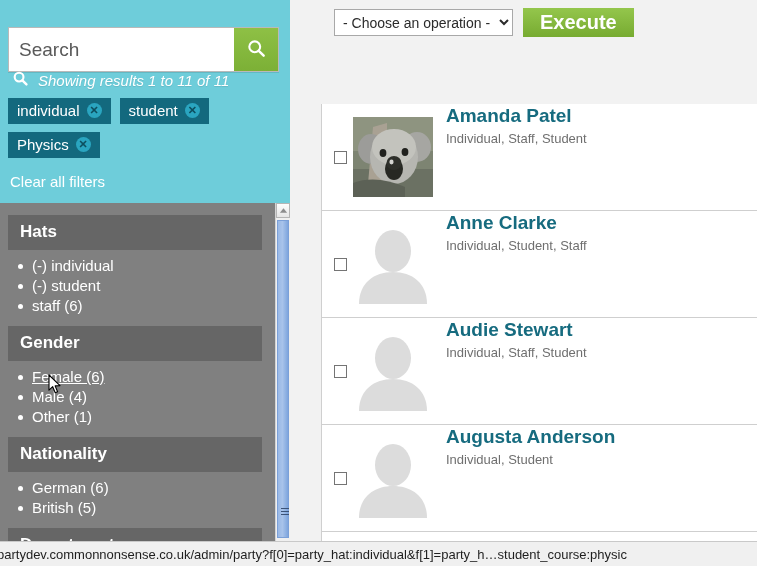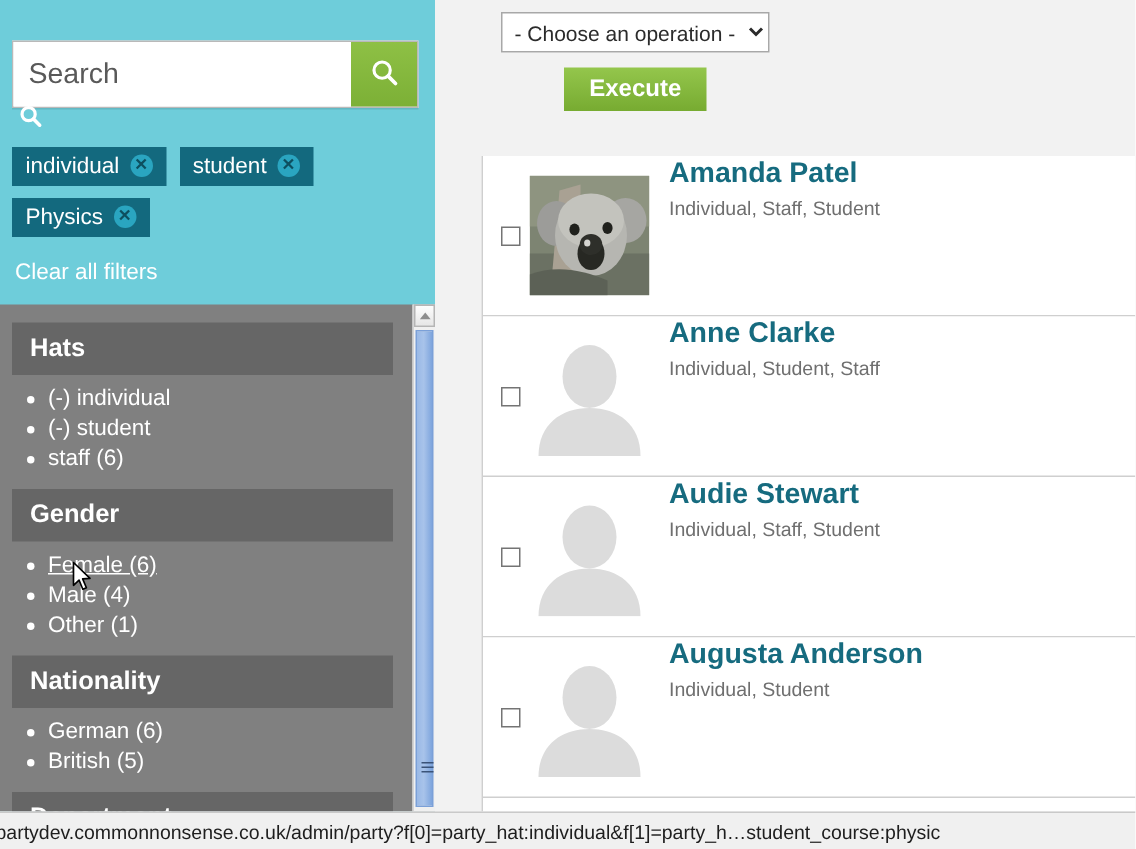--- a/index.html
+++ b/index.html
@@ -220,40 +220,39 @@
     background: #f2f2f2;
     overflow: hidden;
   }
 
   .ops-bar {
     position: absolute;
     left: 44px; top: 8px;
     display: flex;
     align-items: center;
     gap: 10px;
-    flex-direction: column;
   }
   .op-select {
     width: 179px; height: 27px;
     font-family: "Liberation Sans", sans-serif;
     font-size: 14px;
     color: #2b2b2b;
     background: #ffffff;
     border: 1px solid #a8a8a8;
     padding: 2px 4px;
     cursor: pointer;
   }
   .execute-btn {
     height: 29px;
     padding: 0 17px;
     border: none;
     background: linear-gradient(#94c64c, #77ab31);
     color: #ffffff;
     font-family: "Liberation Sans", sans-serif;
-    font-size: 16px;
+    font-size: 20px;
     font-weight: bold;
     cursor: pointer;
   }
 
   
   .select-all-bar {
     position: absolute;
     left: 31px; top: 76px;
     width: 436px;
     height: 28px;
@@ -373,20 +372,21 @@
       </button>
     </div>
 
     <div class="results-line">
       <span>
         <svg width="17" height="17" viewBox="0 0 24 24" aria-hidden="true">
           <circle cx="10" cy="10" r="6.2" fill="none" stroke="#ffffff" stroke-width="3"></circle>
           <line x1="14.6" y1="14.6" x2="20.4" y2="20.4" stroke="#ffffff" stroke-width="3.4" stroke-linecap="round"></line>
         </svg>
       </span>
+      <span class="results-text">Showing results 1 to 11 of 11</span>
     </div>
 
     <div class="pills">
       <span class="pill">
         <span>individual</span>
         <span class="pill-x">✕</span>
       </span>
       <span class="pill">
         <span>student</span>
         <span class="pill-x">✕</span>

